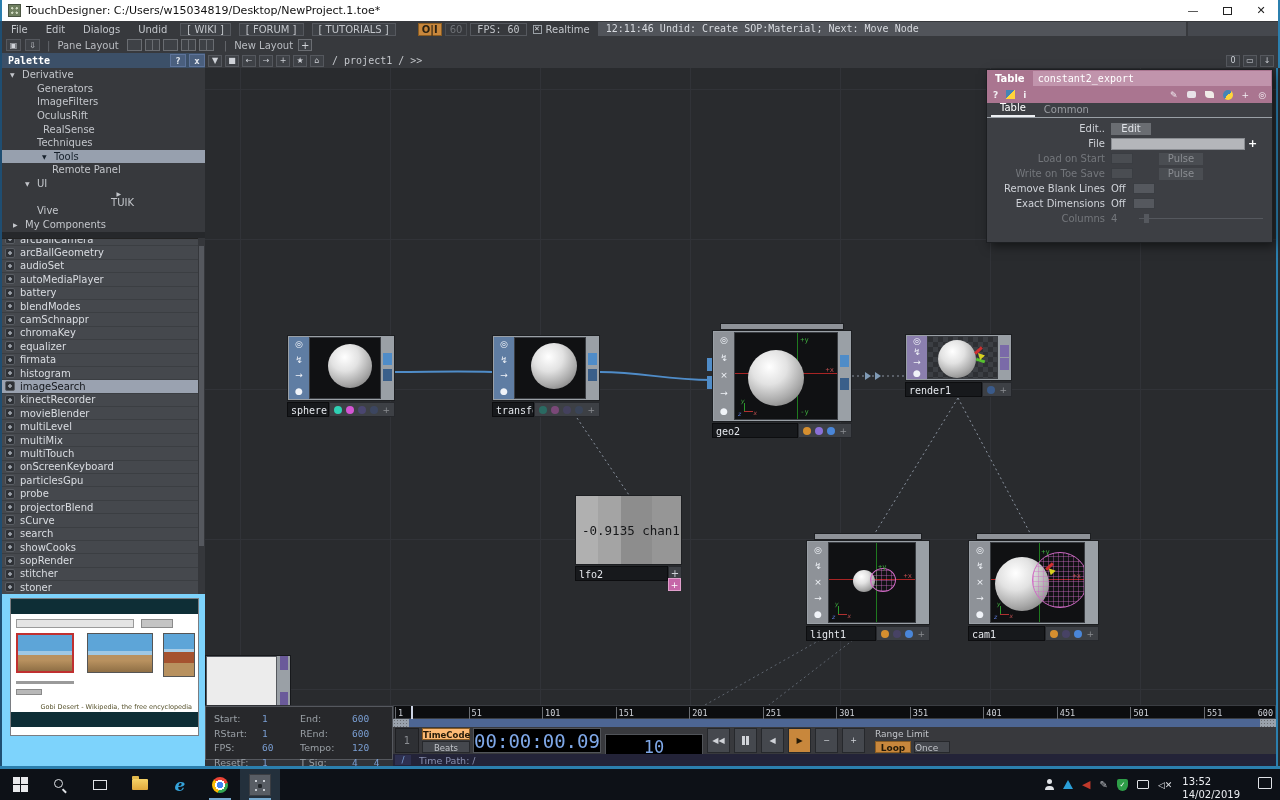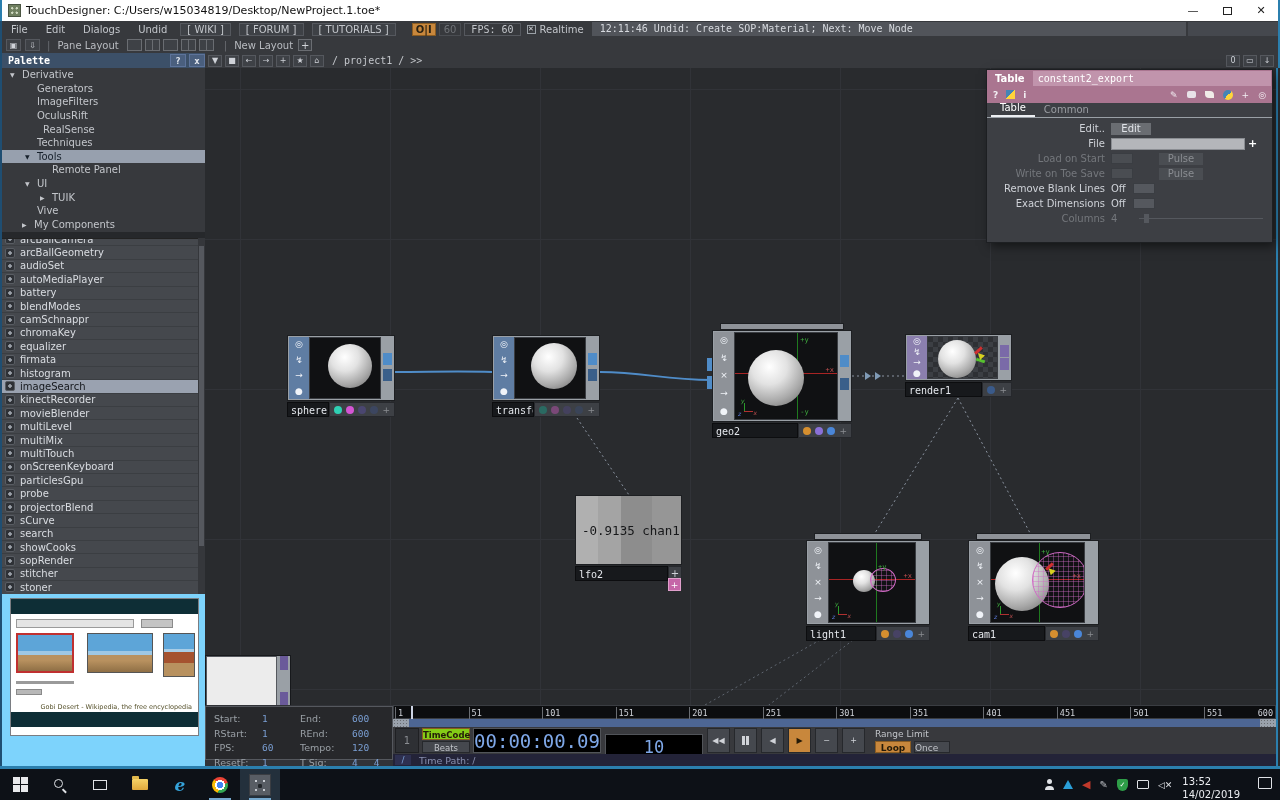--- a/index.html
+++ b/index.html
@@ -19,21 +19,21 @@
     border:1px solid #4a5542; }
   .win-btns { margin-left:auto; display:flex; height:100%; }
   .win-btn { width:34px; height:100%; display:flex; align-items:center; justify-content:center; font-size:11px; color:#222; }
   .win-btn.max i { display:block; width:9px; height:8px; border:1px solid #222; }
 
   
   .menubar { position:absolute; left:0; top:21px; right:0; height:16px; background:#37393d;
     display:flex; align-items:center; font-size:10px; color:#c3c6cb; border-left:2px solid #1f4e72; border-right:2px solid #2b7fae; }
   .menu-item { padding:0 9px; }
   .menu-link { border:1px solid #55585e; background:#3e4146; padding:0 6px; margin:0 4px; height:13px; line-height:12px; }
-  .oi-badge { background:#c8873c; color:#2a2213; font-weight:bold; border:1px solid #8a5c22; padding:0 3px; height:13px; line-height:12px; margin-left:12px; }
+  .oi-badge { background:#c8873c; color:#2a2213; font-weight:bold; border:1px solid #8a5c22; padding:0 3px; height:13px; line-height:12px; margin-left:18px; }
   .oi-val { border:1px solid #4a4d52; color:#6f7277; padding:0 4px; height:13px; line-height:12px; margin:0 3px; }
   .fps-box { border:1px solid #55585e; padding:0 6px; height:13px; line-height:12px; margin-right:6px; white-space:nowrap; }
   .rt-check { display:inline-flex; width:9px; height:9px; border:1px solid #9aa0a6; align-items:center; justify-content:center; font-size:7px; color:#d8dbe0; margin-right:4px; }
   .status-box { background:#51545a; color:#d6d9de; height:14px; line-height:14px; padding:0 8px; margin-left:8px; flex:1; white-space:nowrap; overflow:hidden; }
   .status-tail { background:#45484e; width:90px; height:14px; margin-left:2px; }
 
   
   .toolbar2 { position:absolute; left:0; top:37px; right:0; height:16px; background:#37393d;
     display:flex; align-items:center; font-size:10px; color:#b8bbc0; border-left:2px solid #1f4e72; border-right:2px solid #2b7fae;}
   .tb-icon { width:15px; height:12px; border:1px solid #55585e; background:#3e4146; margin-left:4px;
@@ -203,21 +203,21 @@
   .tick { position:absolute; top:1px; font-size:8.5px; color:#cfd2d8; font-family:"DejaVu Sans Mono",monospace;
     border-left:1px solid #6a6d72; padding-left:2px; height:12px; line-height:12px; }
   .playhead { position:absolute; top:0; width:2px; height:14px; background:#cdd4e4; }
   .rangebar { position:absolute; left:188px; right:0; top:14px; height:8px; background:#4d6694; }
   .rgrip { position:absolute; top:0; width:16px; height:8px; background:#9aa2ac;
     background-image:radial-gradient(circle, #6a6d72 .7px, transparent 1px); background-size:3px 3px; }
   .transport { position:absolute; left:188px; right:0; top:22px; height:27px; background:#38393d; display:flex; align-items:center; }
   .idx-box { width:24px; height:25px; background:#2e3034; border:1px solid #1f2023; color:#8a8d92; font-size:10px;
     display:flex; align-items:center; justify-content:center; margin-left:2px; }
   .tcb-col { display:flex; flex-direction:column; margin-left:3px; }
-  .tc-btn { width:48px; height:12px; font-size:8.5px; text-align:center; line-height:12px; background:#84cc16; color:#241a08; font-weight:bold; border:1px solid #8a5c22; }
+  .tc-btn { width:48px; height:12px; font-size:8.5px; text-align:center; line-height:12px; background:#fdba74; color:#241a08; font-weight:bold; border:1px solid #8a5c22; }
   .bt-btn { width:48px; height:12px; font-size:8.5px; text-align:center; line-height:12px; background:#45484e; color:#c0c3c8; border:1px solid #26282c; margin-top:1px; }
   .tc-display { width:128px; height:25px; background:#000; border:1px solid #515459; color:#7fa8e8;
     font-family:"DejaVu Sans Mono",monospace; font-size:19px; text-align:center; line-height:24px; margin-left:3px; letter-spacing:0; }
   .fr-display { width:98px; height:25px; background:#000; border:1px solid #515459; color:#7fa8e8;
     font-family:"DejaVu Sans Mono",monospace; font-size:17px; text-align:center; line-height:24px; margin-left:4px;margin-top:12px; }
   .tr-btn { width:23px; height:25px; background:#45484e; border:1px solid #26282c; color:#d0d3d8;
     display:flex; align-items:center; justify-content:center; font-size:8px; margin-left:4px; }
   .tr-btn.play { background:#c8873c; color:#241a08; }
   .pause-ic { width:7px; height:9px; border-left:3px solid #d0d3d8; border-right:3px solid #d0d3d8; }
   .range-block { margin-left:10px; font-size:9px; color:#c0c3c8; }
@@ -361,41 +361,41 @@
           <span>OculusRift</span>
         </div>
         <div class="ptree-row" style="padding-left: 29px;">
           <span class="tarrow"></span>
           <span>RealSense</span>
         </div>
         <div class="ptree-row" style="padding-left: 23px;">
           <span class="tarrow"></span>
           <span>Techniques</span>
         </div>
-        <div class="ptree-row sel" style="padding-left: 23px; align-items: center;">
+        <div class="ptree-row sel" style="padding-left: 40px; align-items: center;">
           <span class="tarrow">▼</span>
           <span>Tools</span>
         </div>
         <div class="ptree-row" style="padding-left: 38px;">
           <span class="tarrow"></span>
           <span>Remote Panel</span>
         </div>
         <div class="ptree-row" style="padding-left: 23px;">
           <span class="tarrow">▼</span>
           <span>UI</span>
         </div>
-        <div class="ptree-row" style="padding-left: 38px;">
+        <div class="ptree-row" style="padding-left: 38px; flex-direction: column;">
           <span class="tarrow">▶</span>
           <span>TUIK</span>
         </div>
         <div class="ptree-row" style="padding-left: 23px;">
           <span class="tarrow"></span>
           <span>Vive</span>
         </div>
-        <div class="ptree-row" style="padding-left: 20px;">
+        <div class="ptree-row" style="padding-left: 11px;">
           <span class="tarrow">▶</span>
           <span>My Components</span>
         </div>
       </div>
     <div class="ptree-gap"></div>
     <div class="plist">
         <div class="plist-row" style="margin-top: -6px;">
           <span class="plist-icon"></span>
           <span>arcBallCamera</span>
         </div>

